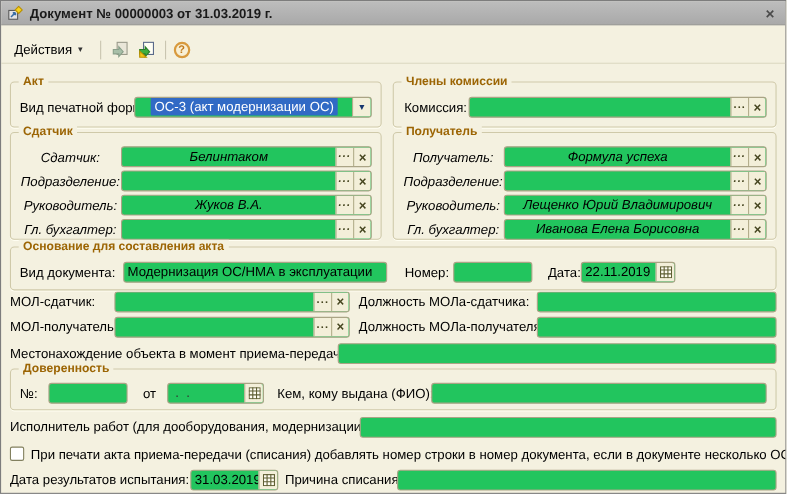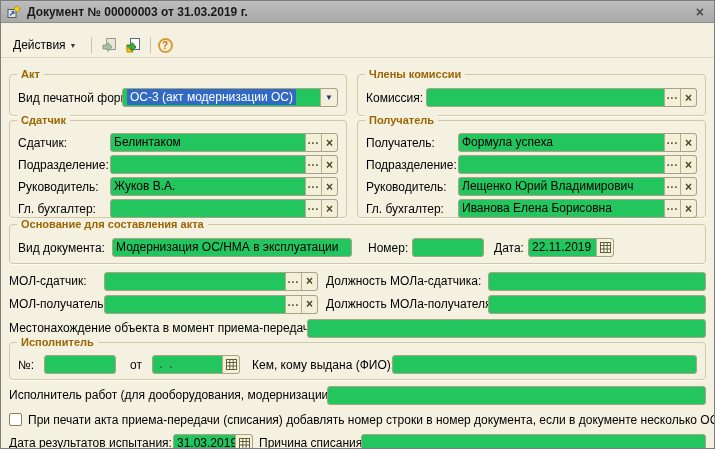--- a/index.html
+++ b/index.html
@@ -53,21 +53,21 @@
     position:relative;
     border:1px solid #cfc9a9; border-radius:4px;
     box-shadow:0 1px 0 #fffef2;
   }
   .gtitle {
     position:absolute; top:-7px; left:7px;
     background:#f4f1e0; padding:0 4px;
     font-size:11px; font-weight:bold; color:#9c6504;
     line-height:13px; white-space:nowrap;
   }
-  .hrow { display:flex; gap:10px; }
+  .hrow { display:flex; gap:10px;text-align:center; }
   .frow { display:flex; align-items:center; }
   .lbl { white-space:nowrap; overflow:hidden; flex:0 0 auto; }
   
   .field, .lookup {
     height:19px; background:#22c55e;
     border:1px solid #aaa485; border-radius:3px;
     display:flex; align-items:stretch; overflow:hidden;
     cursor:text;
   }
   .field .val, .lookup .val {
@@ -102,28 +102,28 @@
   }
   .fsep { width:1px; height:16px; background:#b5b19a; }
   
   .g-akt { width:338px; height:42px; padding:13px 8px 0; margin-top:6px; }
   .g-comm { flex:1; height:42px; padding:13px 8px 4px; margin-top:6px; }
   .g-side { width:338px; height:98px; padding:12px 8px 0; margin-top:4px; }
   .g-side2 { flex:1; height:98px; padding:12px 8px 0; margin-top:4px; }
   .g-osn { height:40px; padding:13px 8px 0; margin-top:6px; }
   .g-dov { height:38px; padding:12px 8px 0; margin-top:4px; }
   .w104{flex:0 0 104px;} .w60{flex:0 0 60px;} .w92{flex:0 0 92px;}
-  .w94{flex:0 0 94px;} .w44{flex:0 0 44px;} .w34{flex:0 0 34px;}
+  .w94{flex:0 0 94px;} .w44{flex:0 0 44px;} .w34{flex:0 0 34px;text-align:right;}
   .w95{flex:0 0 95px;} .w162{flex:0 0 162px;} .w298{flex:0 0 298px;}
   .w26{flex:0 0 26px;} .w20t{flex:0 0 20px; text-align:center;}
   .w140{flex:0 0 140px;} .w318{flex:0 0 318px;} .w164{flex:0 0 164px;} .w102{flex:0 0 102px;}
   .f240{flex:0 0 240px;} .f72{flex:0 0 72px;} .f86{flex:0 0 86px;}
   .f214{flex:0 0 214px;} .f72d{flex:0 0 72px;} .f88{flex:0 0 88px;} .f80{flex:0 0 80px;}
   .grow{flex:1;}
-  .side-rows .frow { height:19px; }
+  .side-rows .frow { height:19px;font-style:italic; }
   .side-rows .frow + .frow { margin-top:3px; }
 </style>
 </head>
 <body>
 
 <div class="window">
 
   <div class="titlebar">
     <span style="display:flex">
       <svg width="14" height="14" viewBox="0 0 14 14">
@@ -278,21 +278,21 @@
           <span class="lk-btn cal">
             <svg width="11" height="11" viewBox="0 0 11 11">
               <rect x="0.5" y="0.5" width="10" height="10" fill="#fffdf2" stroke="#5f5f33"></rect>
               <path d="M0 3.5 H11 M3.8 0 V11 M7.2 0 V11 M0 7 H11" stroke="#5f5f33" stroke-width="1" fill="none"></path>
             </svg>
           </span>
         </div>
       </div>
     </div>
 
-    <div class="frow" style="margin-top:7px; height:20px;">
+    <div class="frow" style="height:20px;">
       <span class="lbl w95">МОЛ-сдатчик:</span>
       <div class="lookup f214">
         <span class="val"></span>
         <span class="lk-btn dots">...</span>
         <span class="lk-btn clear">×</span>
       </div>
       <span style="flex:0 0 8px"></span>
       <span class="lbl w162">Должность МОЛа-сдатчика:</span>
       <div class="field grow">
         <span class="val"></span>
@@ -314,21 +314,21 @@
     </div>
 
     <div class="frow" style="margin-top:4px; height:20px;">
       <span class="lbl w298">Местонахождение объекта в момент приема-передачи:</span>
       <div class="field grow">
         <span class="val"></span>
       </div>
     </div>
 
     <div class="group g-dov">
-      <span class="gtitle">Исполнитель</span>
+      <span class="gtitle">Доверенность</span>
       <div class="frow">
         <span class="lbl w26">№:</span>
         <div class="field f72d">
           <span class="val"></span>
         </div>
         <span style="flex:0 0 10px"></span>
         <span class="lbl w20t">от</span>
         <span style="flex:0 0 6px"></span>
         <div class="lookup f88">
           <span class="val pre"> .  .</span>

